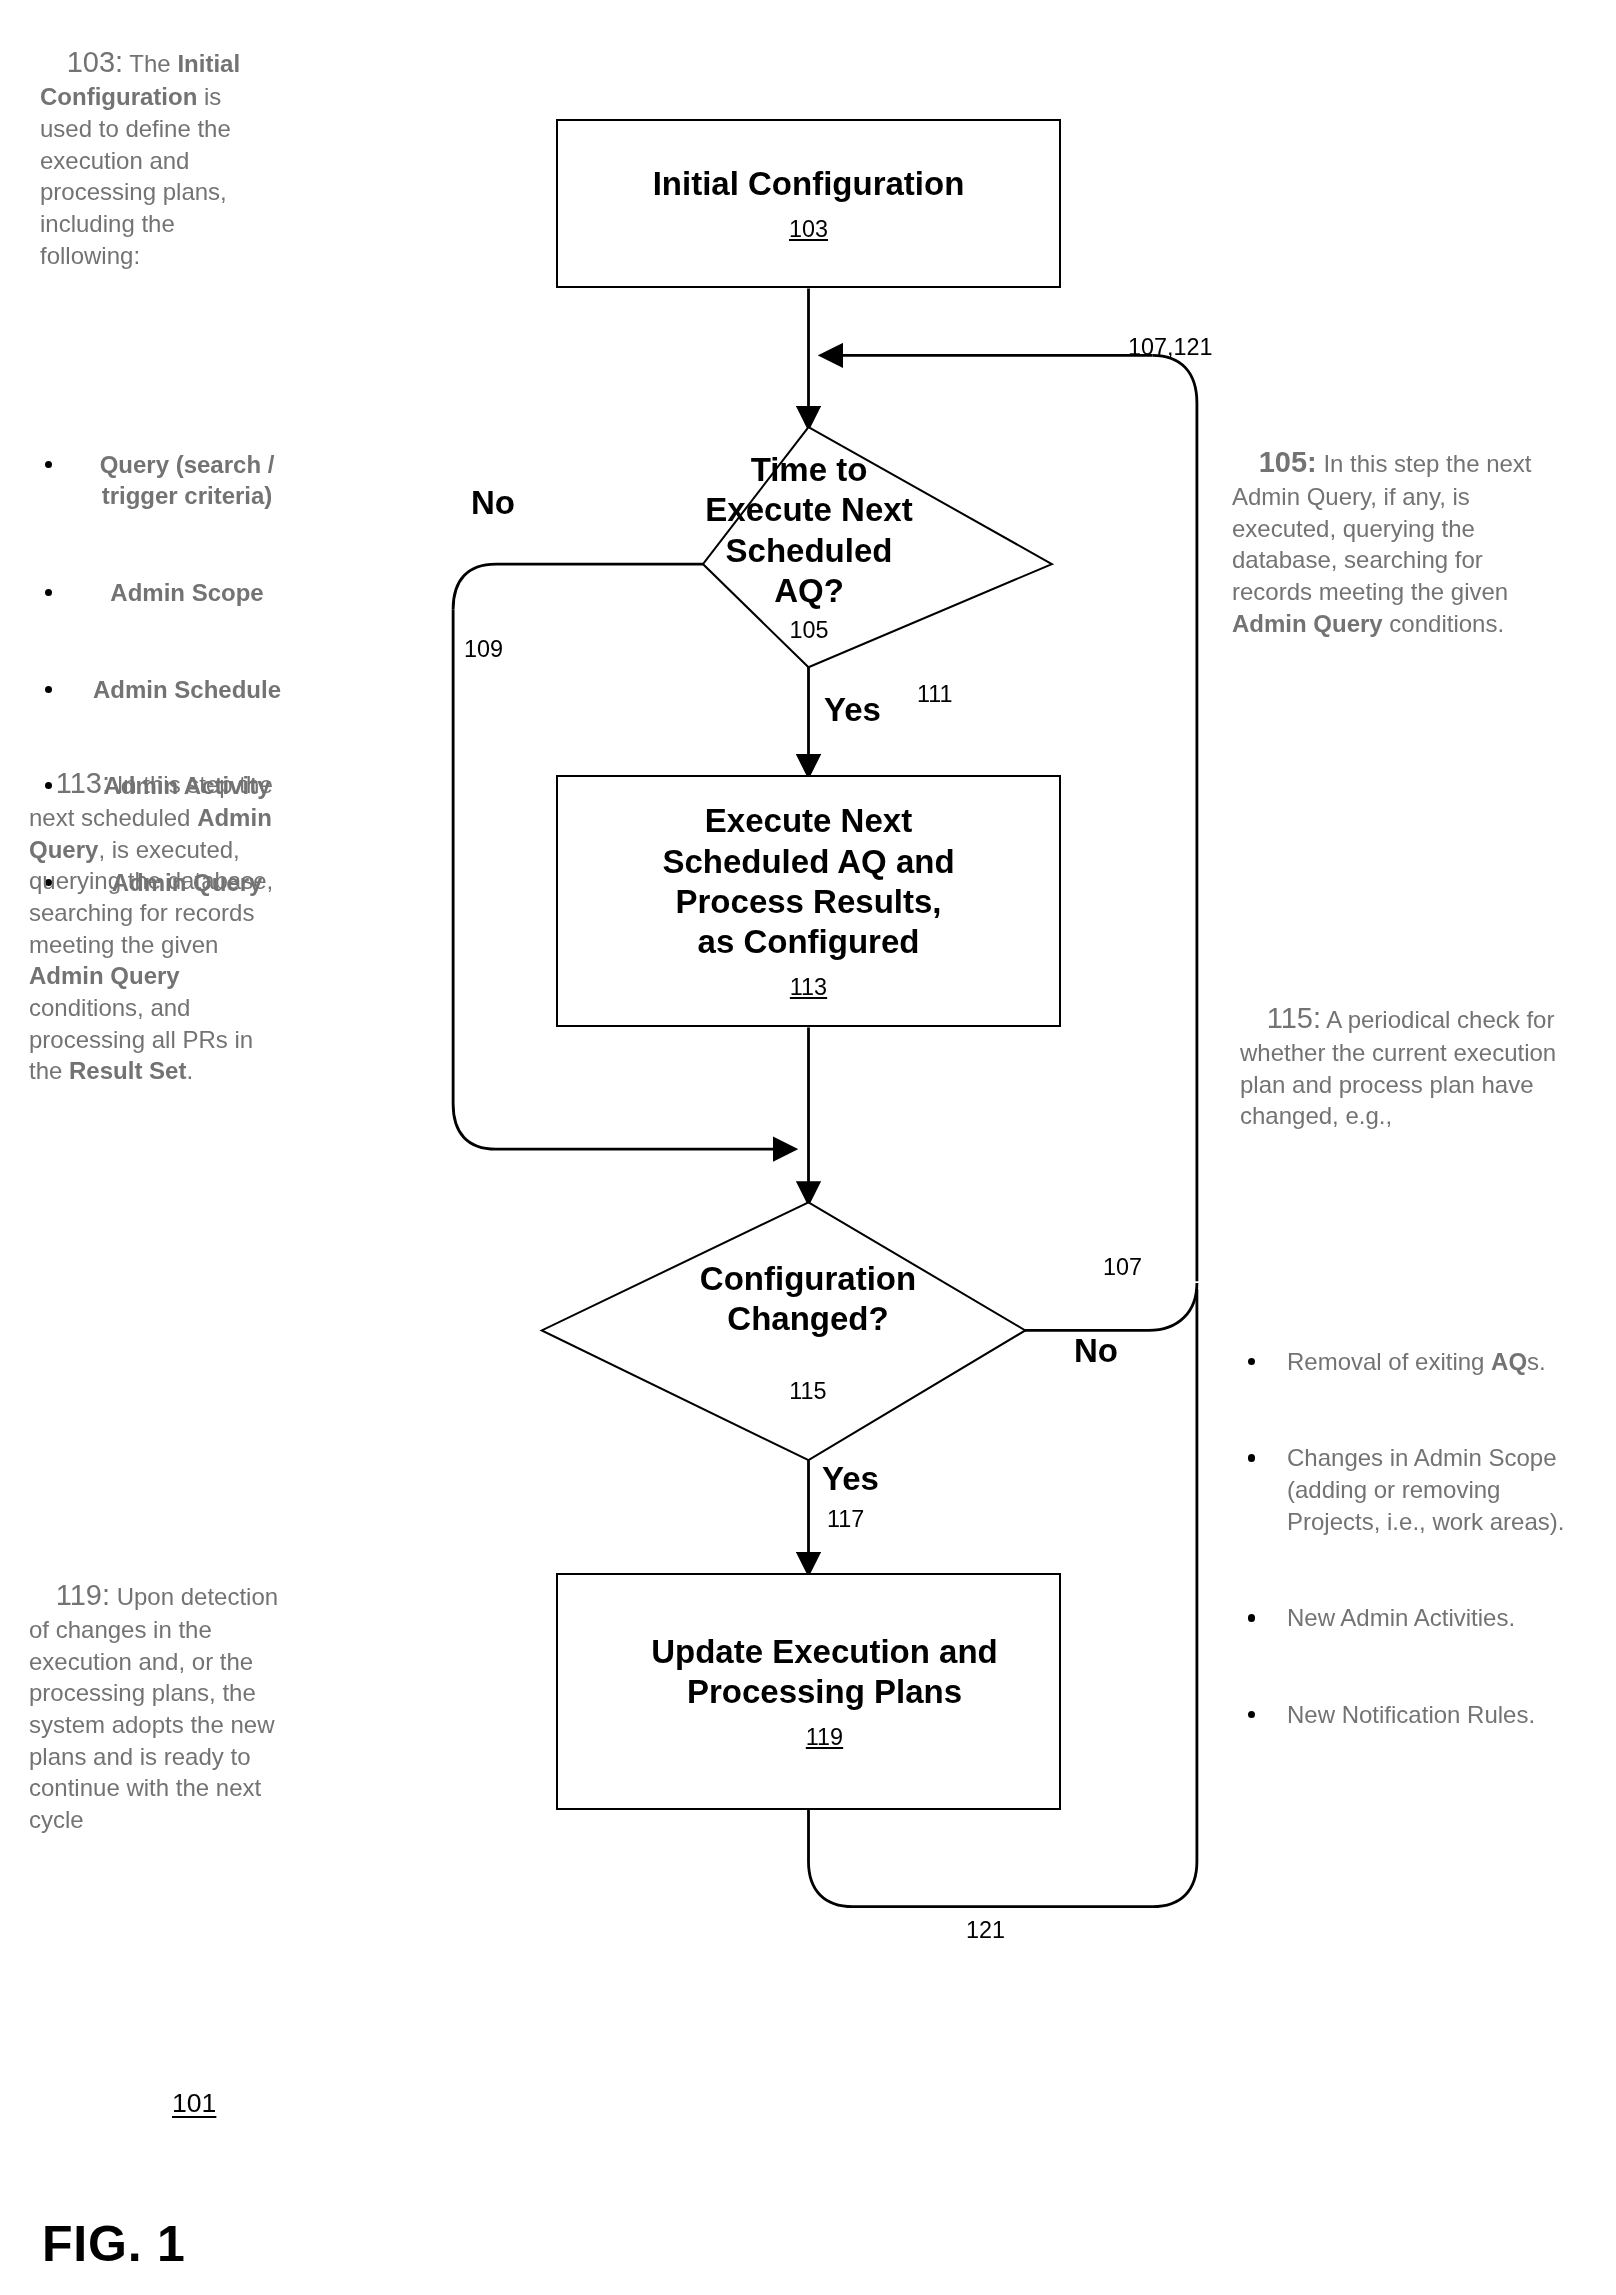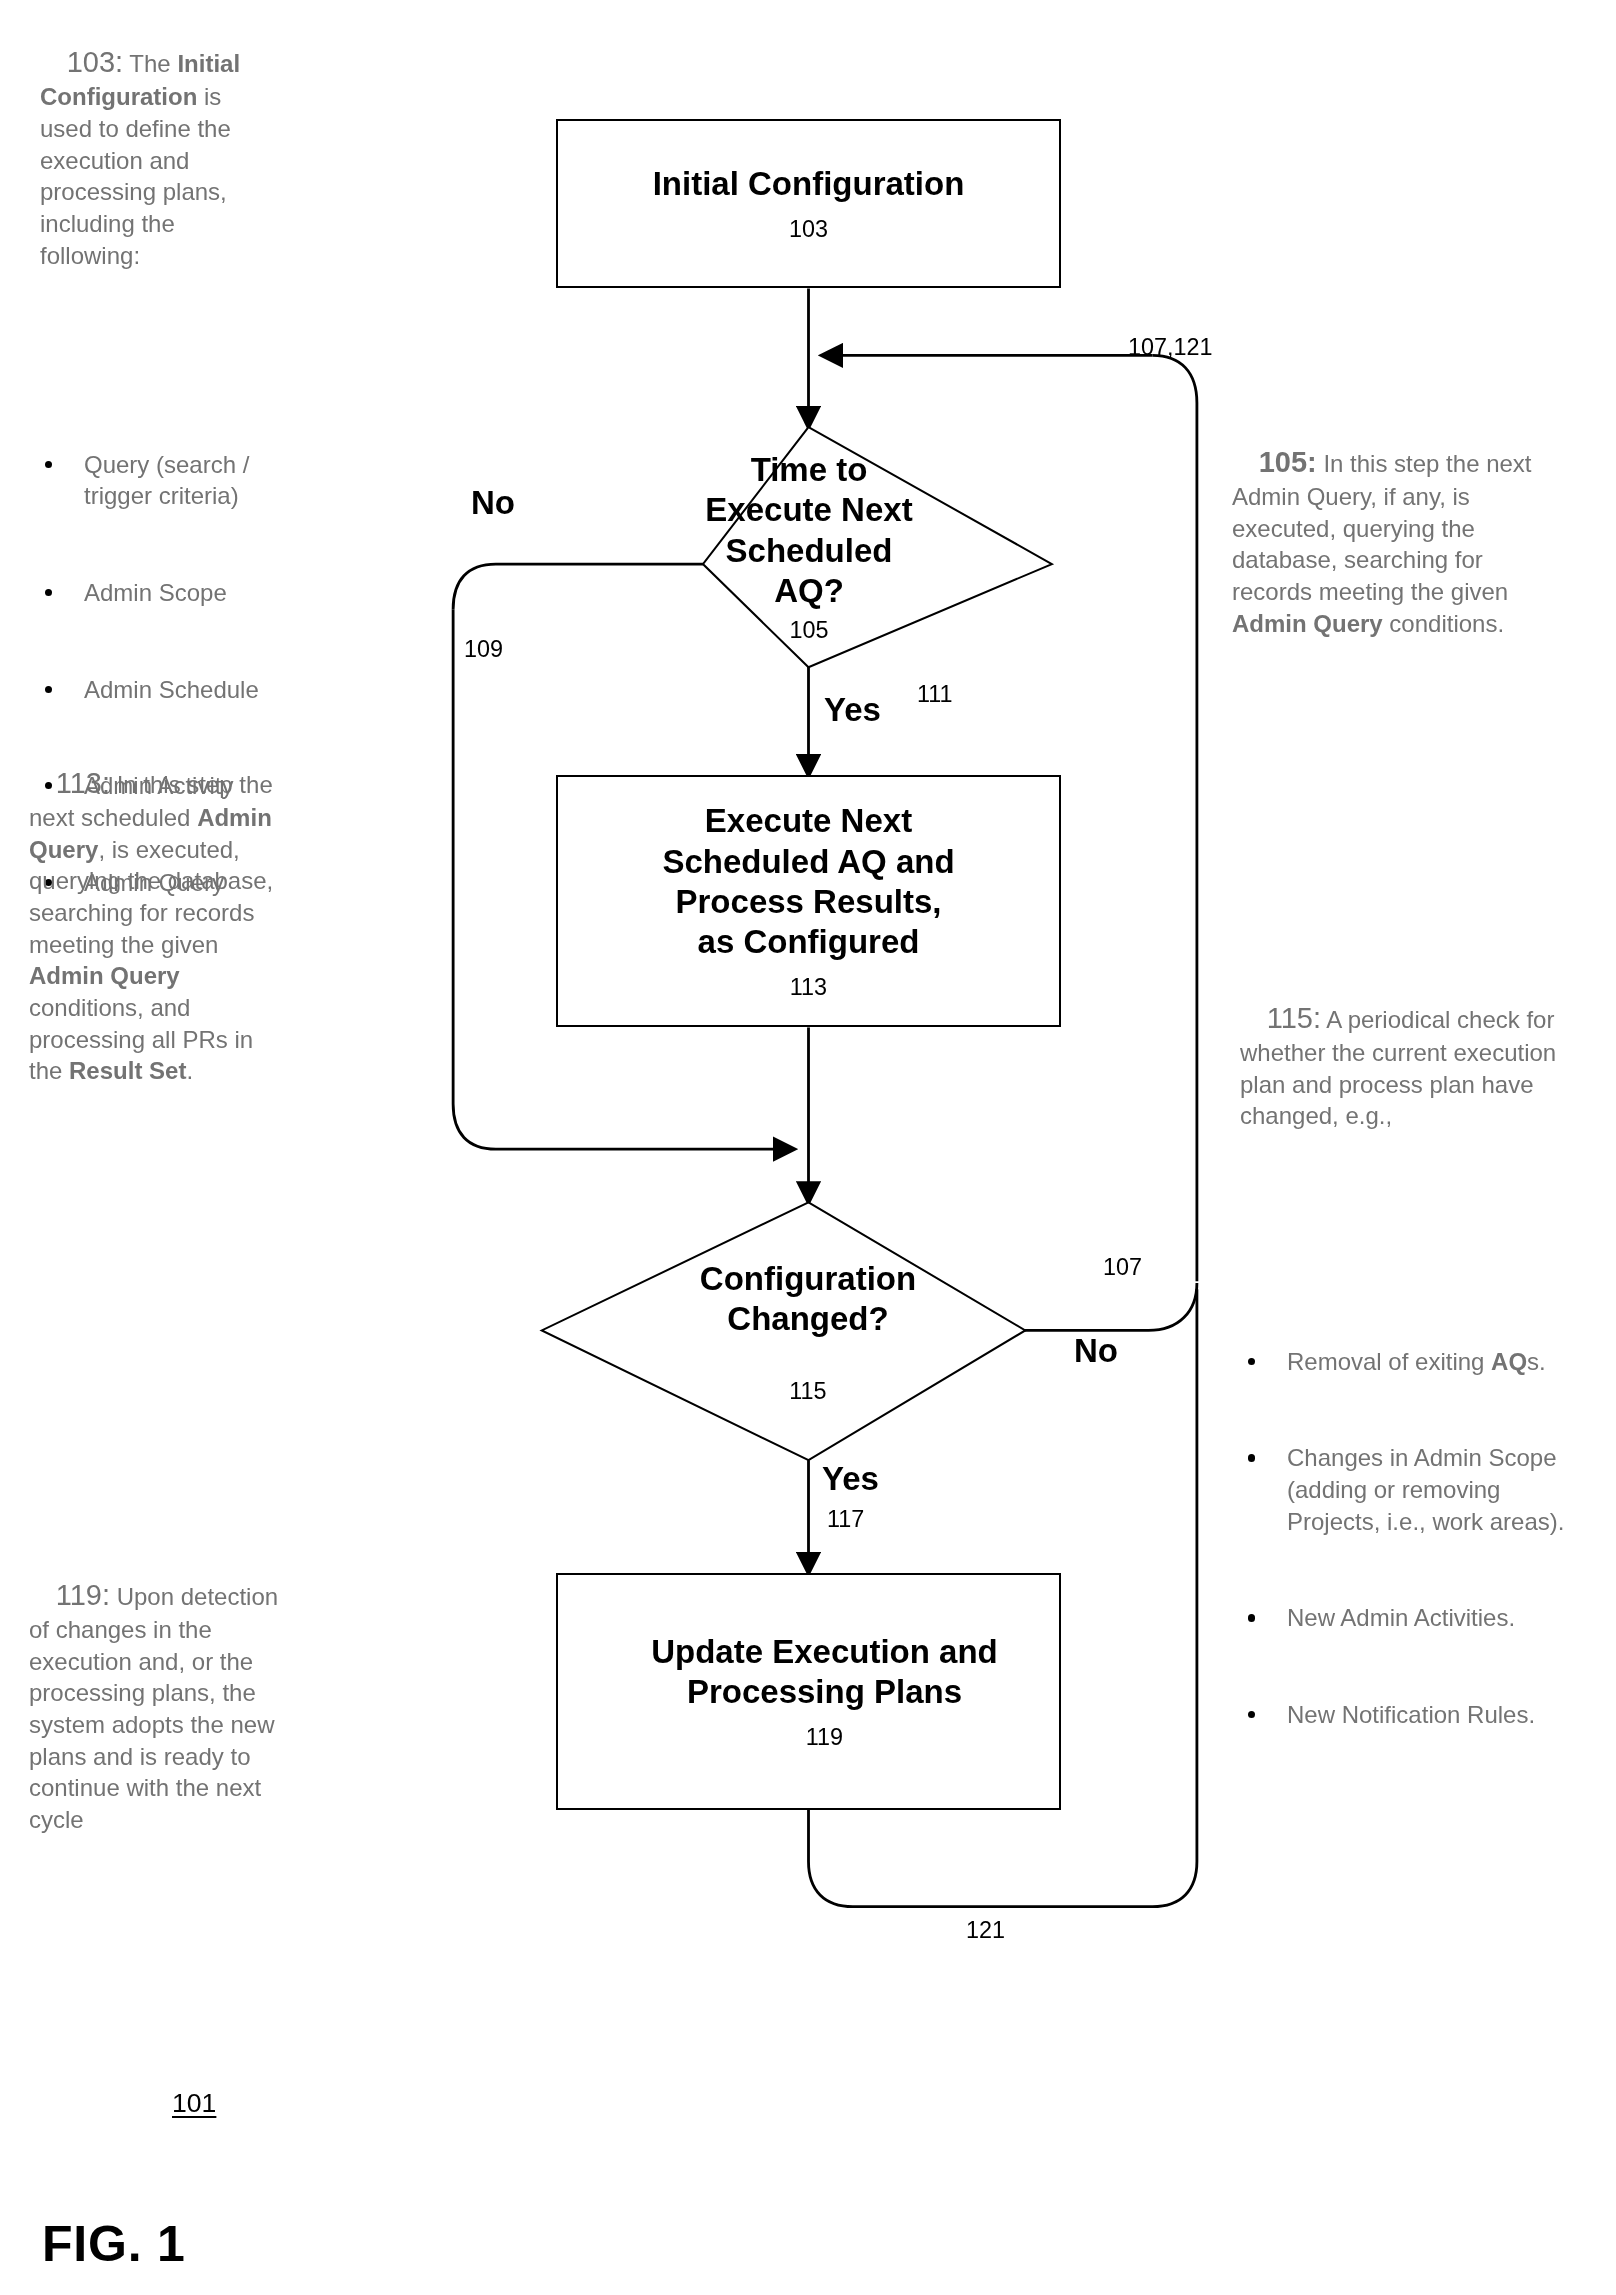--- a/index.html
+++ b/index.html
@@ -52,21 +52,21 @@
   ul.bl > li::before {
     content: "";
     position: absolute;
     left: 21px;
     top: 12px;
     width: 7.3px;
     height: 7.3px;
     border-radius: 50%;
     background: #000;
   }
-  ul.bl.bold > li { font-weight: normal; }
+  ul.bl.bold > li { font-weight: bold; text-align: center; }
 
   
   .node-box {
     position: absolute;
     border: 2.4px solid #000;
     background: #fff;
     box-sizing: border-box;
     display: flex;
     flex-direction: column;
     align-items: center;
@@ -76,20 +76,21 @@
     font-weight: bold;
     font-size: 33px;
     line-height: 1.22;
     text-align: center;
     white-space: pre-line;
   }
   .node-ref {
     font-size: 23.4px;
     text-align: left;
     margin-top: 11.3px;
+    text-decoration: underline;
   }
 
   .diamond-wrap {
     position: absolute;
   }
   .diamond-wrap svg {
     position: absolute;
     left: 0;
     top: 0;
     overflow: visible;

